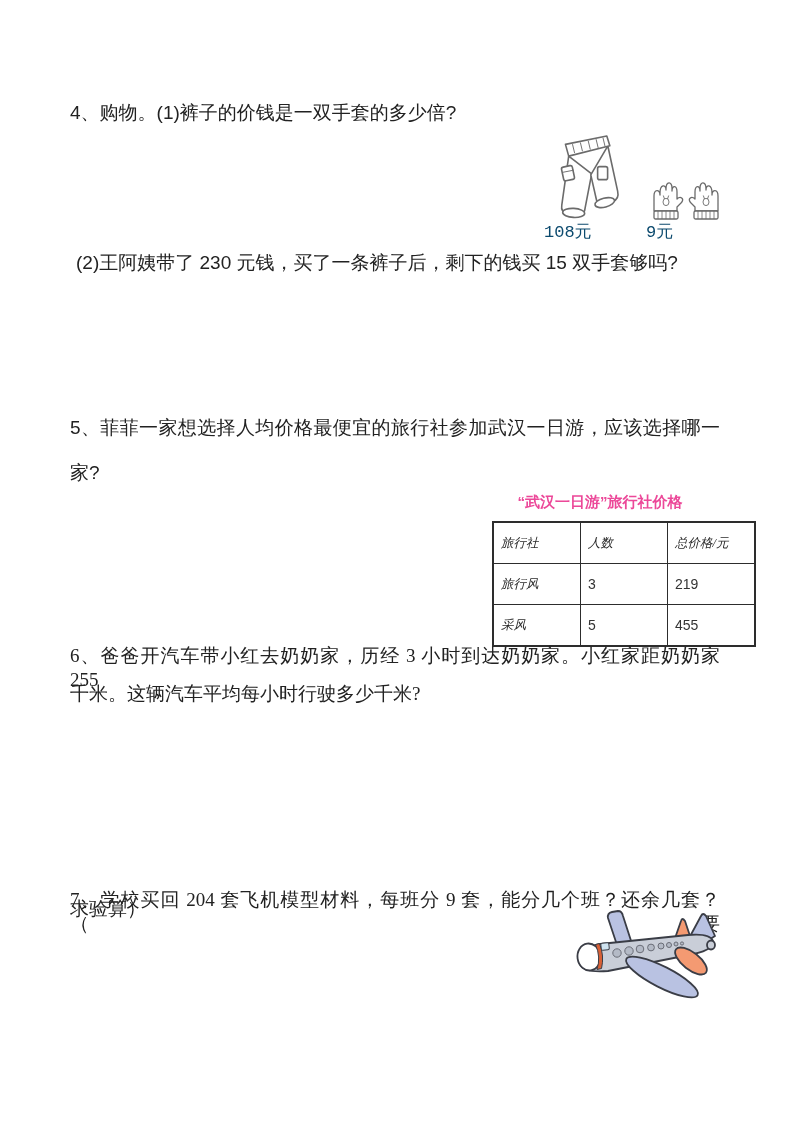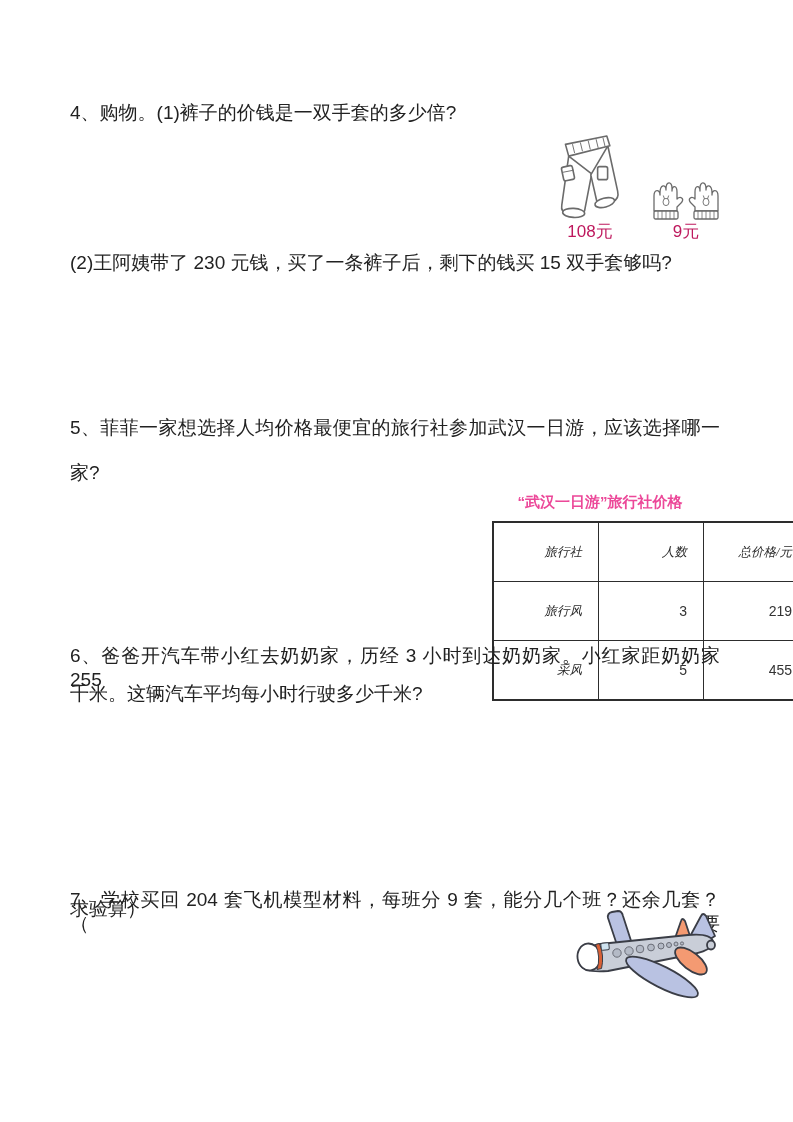--- a/index.html
+++ b/index.html
@@ -5,43 +5,43 @@
   html, body { margin: 0; padding: 0; background: #ffffff; }
   .page {
     position: relative;
     width: 793px; height: 1122px;
     background: #ffffff;
     overflow: hidden;
     color: #1f1f1f;
   }
   .txt { position: absolute; white-space: nowrap; }
   .sans { font-family: "Liberation Sans", "DejaVu Sans", sans-serif; }
-  .serif { font-family: Liberation Sans, sans-serif; }
+  .serif { font-family: Liberation Serif, serif; }
   .q { font-size: 19px; line-height: 24px; color: #222222; }
   .fill { white-space: normal; width: 650px; text-align: justify; text-align-last: justify; }
   .price-label {
-    position: absolute; text-align: center;
-    font-family: Liberation Sans, sans-serif;
-    font-size: 17px; color: #be185d;
+    position: absolute; 
+    font-family: Liberation Mono, monospace;
+    font-size: 17px; color: #0c4a6e;
   }
   .illo { position: absolute; }
   .table-title {
     position: absolute; left: 492px; top: 493px; width: 216px;
     text-align: center; font-weight: bold; font-size: 15px; color: #ec4899;
     font-family: "Liberation Sans", "DejaVu Sans", sans-serif;
   }
   table.price-table {
     position: absolute; left: 492px; top: 521px;
     border-collapse: collapse; table-layout: fixed; width: 216px;
     border: 2px solid #2d2d2d;
   }
   table.price-table td {
     border: 1px solid #2d2d2d;
     width: 72px; height: 26px;
-    text-align: right; vertical-align: middle; padding: 16px;
+    text-align: left; vertical-align: middle; padding: 7px;
   }
   .kai {
     font-family: "Liberation Serif", "DejaVu Serif", serif;
     font-style: italic; font-size: 12.5px; color: #2a2a2a;
   }
   .num {
     font-family: "Liberation Sans", "DejaVu Sans", sans-serif;
     font-size: 14px; color: #333333;
   }
 </style>
@@ -80,21 +80,21 @@
         <path d="M8,37 L8,22 C8,15 14,15 14,21 L14,19 C14,10 20,10 20,16 L20,15 C20,7 26,7 26,14 L26,17 C26,11 31,11 31,18 L31,25 C34.5,21.5 38.5,24.5 35.5,28.5 L31,33 L31,37 Z"></path>
         <rect x="8" y="37" width="24" height="8" rx="1.5"></rect>
         <path d="M12,37 v8 M16,37 v8 M20,37 v8 M24,37 v8 M28,37 v8" stroke-width="0.8" fill="none"></path>
         <ellipse cx="20" cy="28" rx="3" ry="3.6" stroke-width="0.9"></ellipse>
         <path d="M18.5,25 l-1.2,-3.5 M21.5,25 l1.2,-3.5" stroke-width="0.9" fill="none"></path>
       </g>
     </g>
   </svg>
   <div class="price-label" style="left:646px; top:220px; width:80px;">9元</div>
 
-  <div class="txt sans q" style="left:70px; top:251px;">(2)王阿姨带了 230 元钱，买了一条裤子后，剩下的钱买 15 双手套够吗?</div>
+  <div class="txt sans q" style="left:76px; top:251px;">(2)王阿姨带了 230 元钱，买了一条裤子后，剩下的钱买 15 双手套够吗?</div>
 
   <div class="txt sans q fill" style="left:70px; top:416px;">5、菲菲一家想选择人均价格最便宜的旅行社参加武汉一日游，应该选择哪一</div>
   <div class="txt sans q" style="left:70px; top:461px;">家?</div>
 
   <div class="table-title">“武汉一日游”旅行社价格</div>
   <table class="price-table">
     <tbody>
       <tr>
         <td class="kai">旅行社</td>
         <td class="kai">人数</td>

